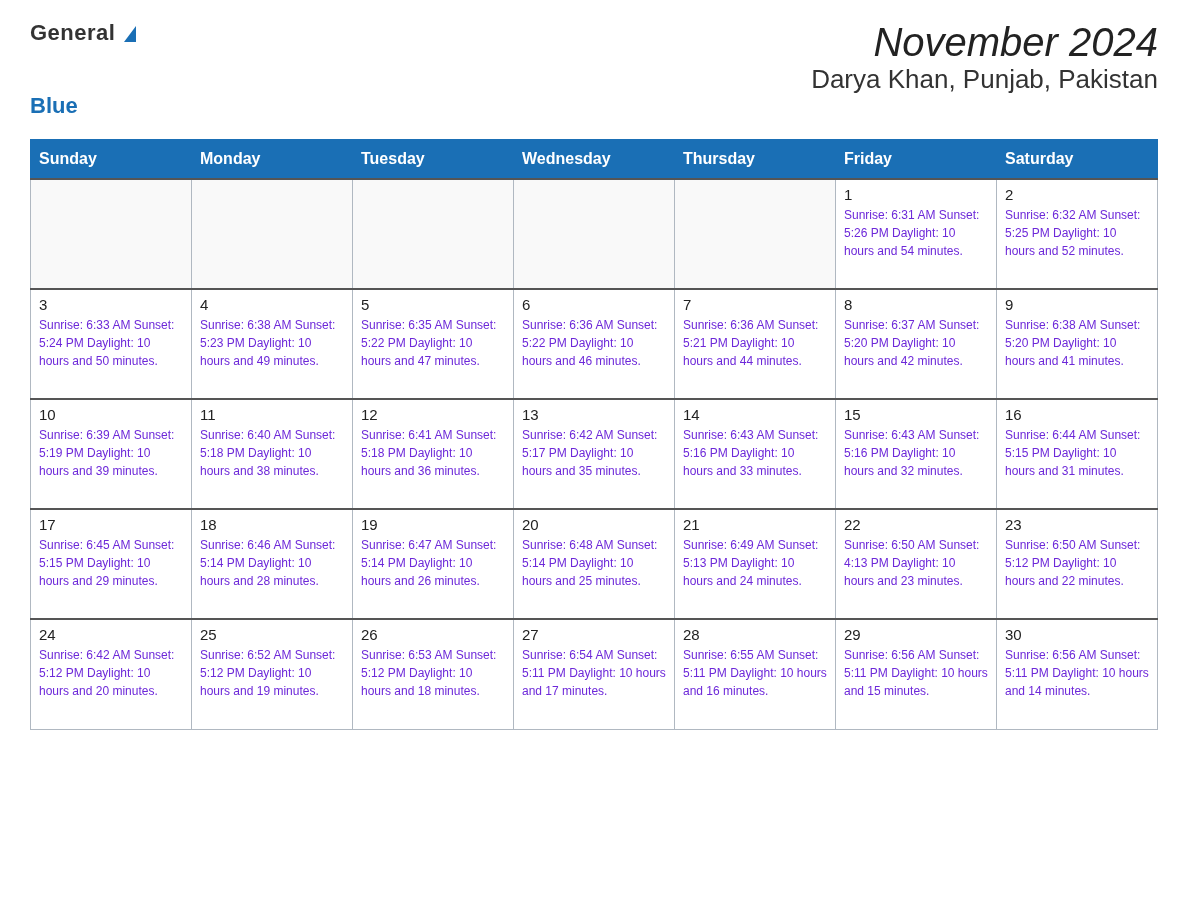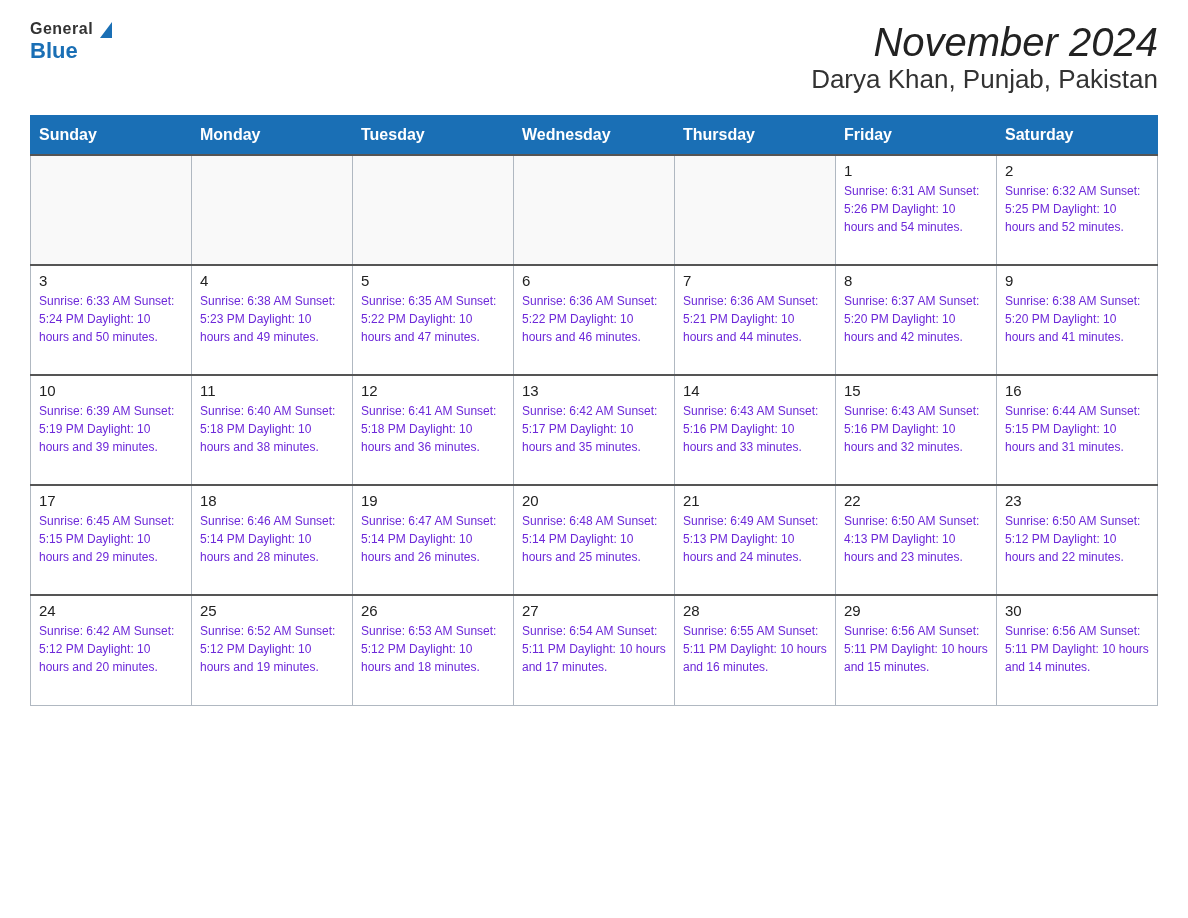--- a/index.html
+++ b/index.html
@@ -15,31 +15,32 @@
       justify-content: space-between;
       align-items: flex-start;
       margin-bottom: 20px;
     }
     .logo {
       display: flex;
       flex-direction: column;
       align-items: flex-start;
     }
     .logo-general {
-      font-size: 16px;
+      font-size: 22px;
       font-weight: bold;
       color: #333;
       letter-spacing: 0.5px;
     }
     .logo-blue {
       font-size: 22px;
       font-weight: bold;
       color: #1a6fb5;
       display: flex;
       align-items: center;
+      margin-top: 47px;
     }
     .title-block {
       text-align: right;
     }
     .title-block h1 {
       font-size: 40px;
       font-weight: normal;
       color: #222;
       line-height: 1.1;
       font-style: italic;

